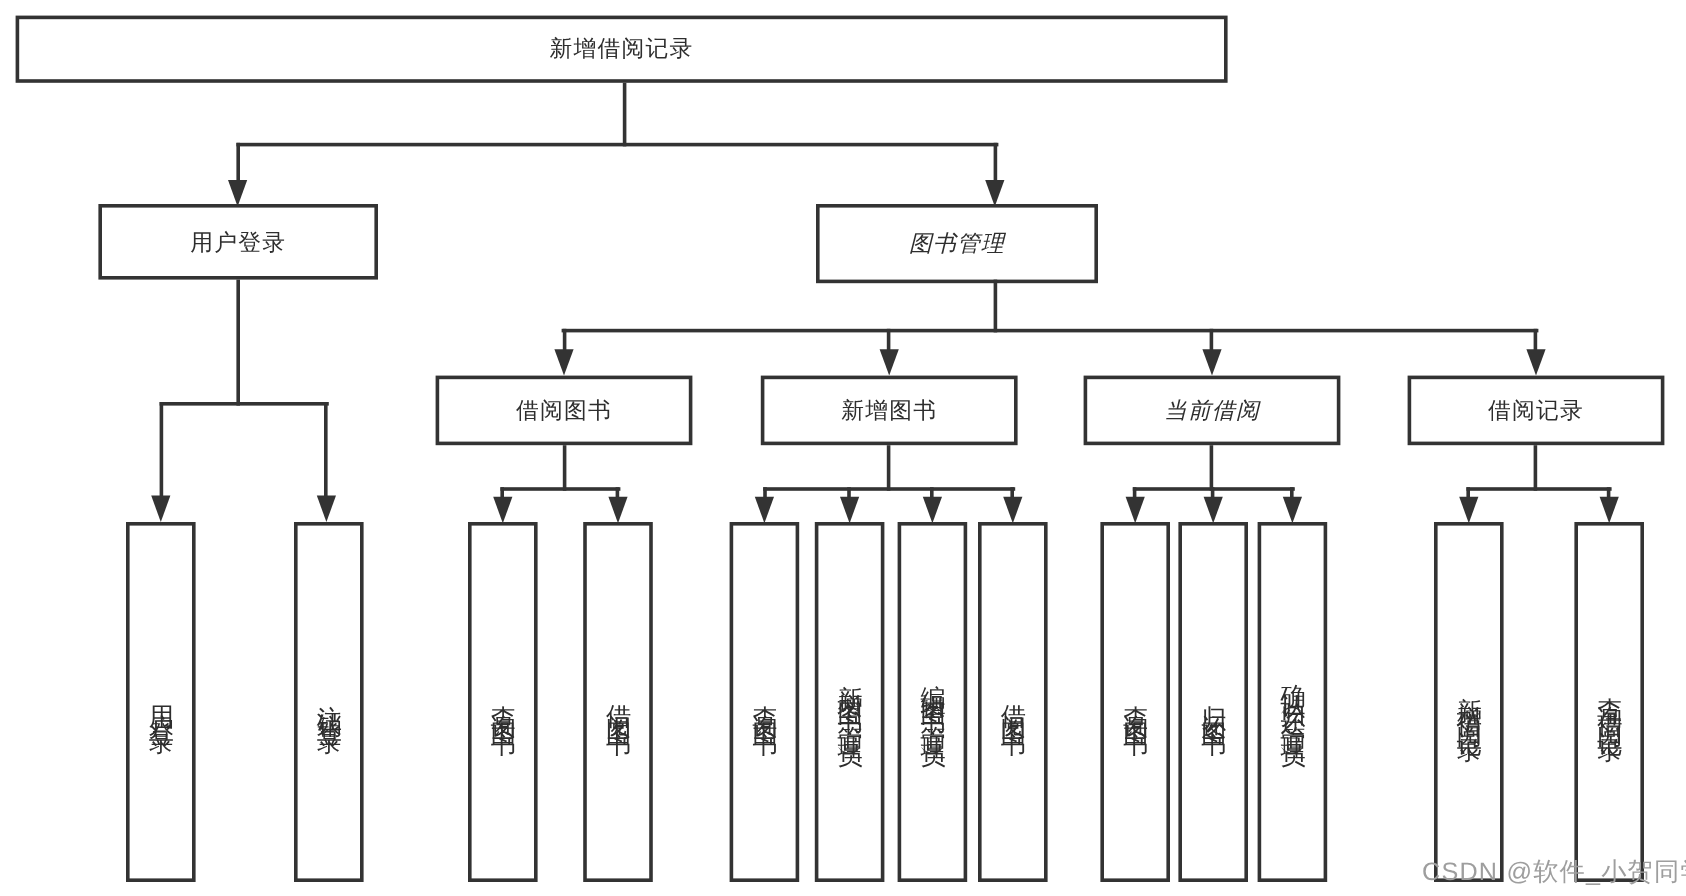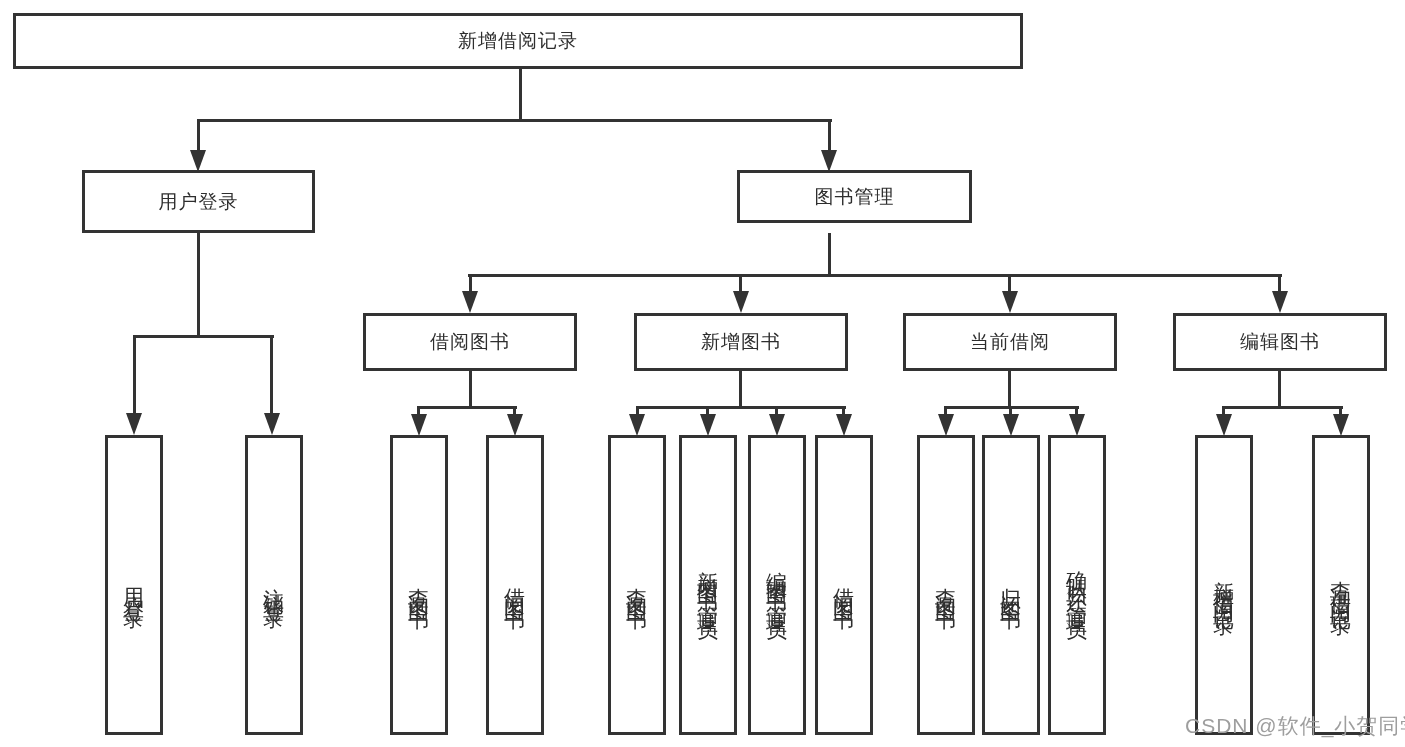--- a/index.html
+++ b/index.html
@@ -62,21 +62,21 @@
   <div class="seg" style="left:519px;top:69px;width:3px;height:53px;"></div>
   <div class="seg" style="left:197px;top:119px;width:635px;height:3px;"></div>
   <div class="seg" style="left:197px;top:119px;width:3px;height:32px;"></div>
   <div class="arrow" style="left:190px;top:150px;"></div>
   <div class="seg" style="left:828px;top:119px;width:3px;height:32px;"></div>
   <div class="arrow" style="left:821px;top:150px;"></div>
 
   <div class="box hbox" style="left:82px;top:170px;width:233px;height:63px;">
     <span>用户登录</span>
   </div>
-  <div class="box hbox" style="left:737px;top:170px;width:235px;height:53px;">
+  <div class="box hbox" style="left:680px;top:170px;width:235px;height:66px;font-style:italic;">
     <span>图书管理</span>
   </div>
 
   <div class="seg" style="left:197px;top:233px;width:3px;height:105px;"></div>
   <div class="seg" style="left:133px;top:335px;width:141px;height:3px;"></div>
   <div class="seg" style="left:133px;top:335px;width:3px;height:80px;"></div>
   <div class="arrow" style="left:126px;top:413px;"></div>
   <div class="seg" style="left:270px;top:335px;width:3px;height:80px;"></div>
   <div class="arrow" style="left:264px;top:413px;"></div>
 
@@ -90,25 +90,25 @@
   <div class="arrow" style="left:1002px;top:291px;"></div>
   <div class="seg" style="left:1278px;top:274px;width:3px;height:20px;"></div>
   <div class="arrow" style="left:1272px;top:291px;"></div>
 
   <div class="box hbox" style="left:363px;top:313px;width:214px;height:58px;">
     <span>借阅图书</span>
   </div>
   <div class="box hbox" style="left:634px;top:313px;width:214px;height:58px;">
     <span>新增图书</span>
   </div>
-  <div class="box hbox" style="left:903px;top:313px;width:214px;height:58px;">
+  <div class="box hbox" style="left:903px;top:313px;width:214px;height:58px;font-style:italic;">
     <span>当前借阅</span>
   </div>
   <div class="box hbox" style="left:1173px;top:313px;width:214px;height:58px;">
-    <span>编辑图书</span>
+    <span>借阅记录</span>
   </div>
 
   <div class="seg" style="left:469px;top:371px;width:3px;height:38px;"></div>
   <div class="seg" style="left:417px;top:406px;width:100px;height:3px;"></div>
   <div class="seg" style="left:417px;top:406px;width:3px;height:10px;"></div>
   <div class="arrow" style="left:411px;top:414px;"></div>
   <div class="seg" style="left:513px;top:406px;width:3px;height:10px;"></div>
   <div class="arrow" style="left:507px;top:414px;"></div>
 
   <div class="seg" style="left:739px;top:371px;width:3px;height:38px;"></div>

